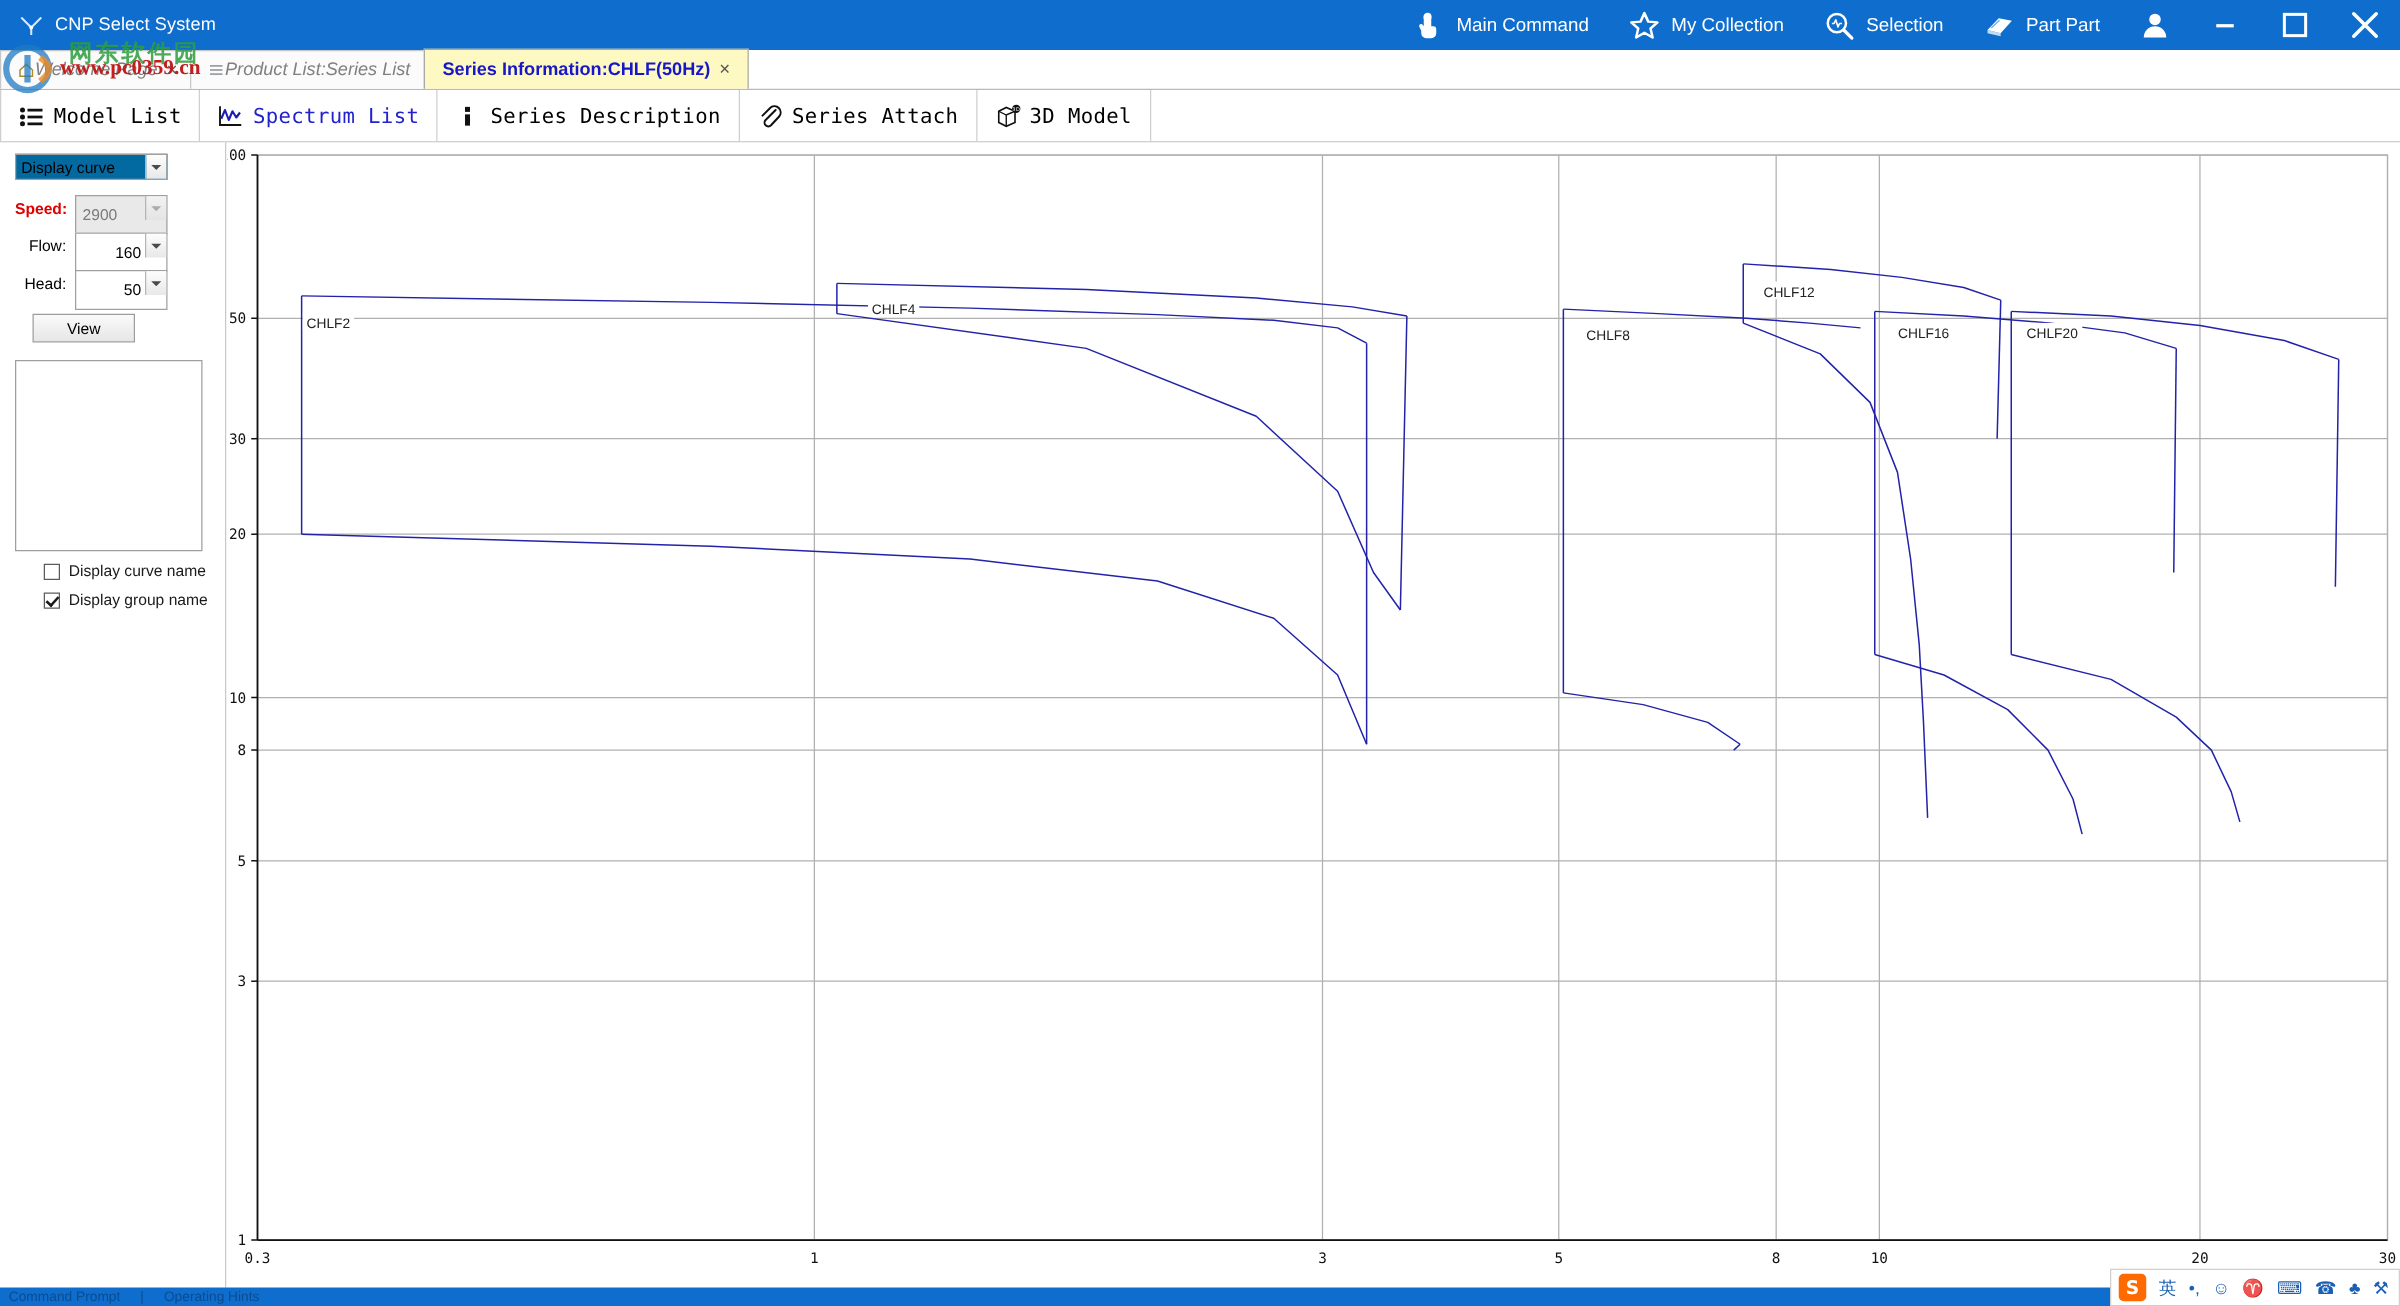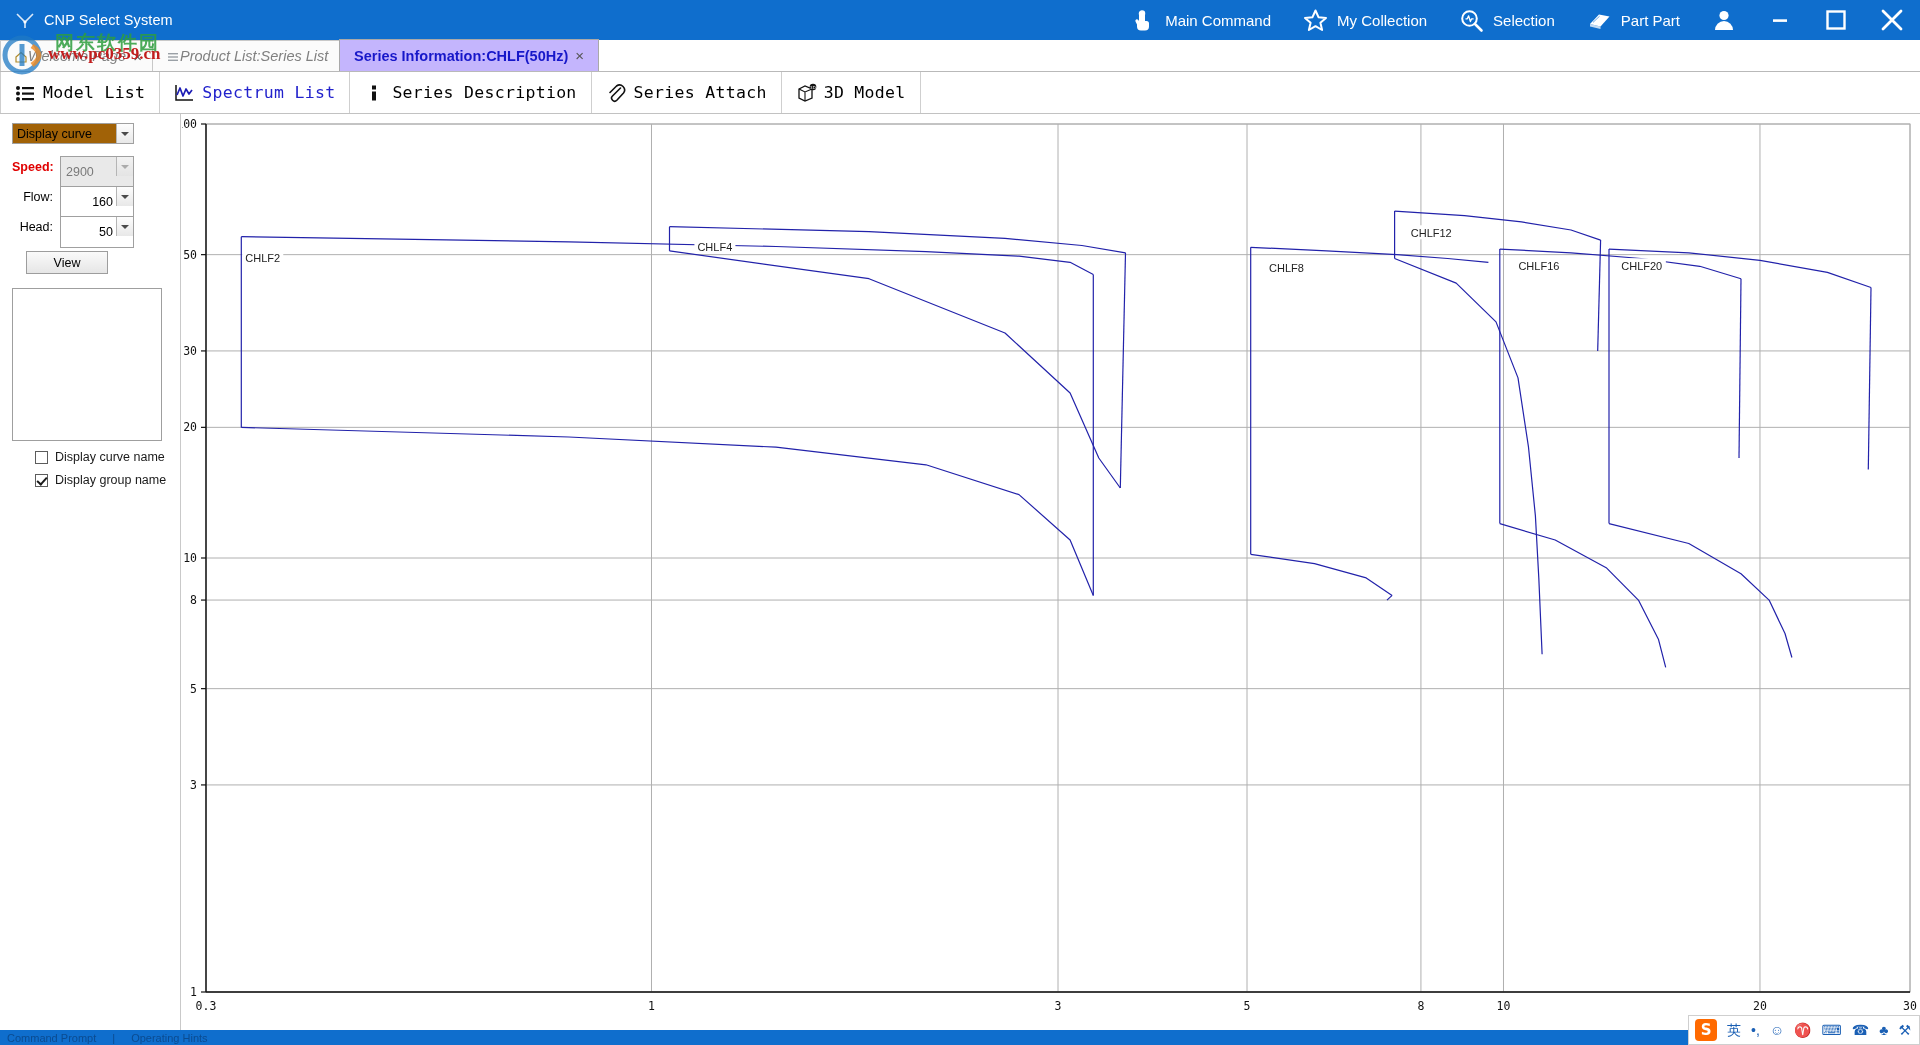--- a/index.html
+++ b/index.html
@@ -49,21 +49,21 @@
     display:flex; align-items:flex-end;
   }
   .doctab{
     height:31px; display:flex; align-items:center; gap:1px;
     padding:0 14px; border:1px solid #c8c8c8; border-bottom:none;
     background:#fbfbfb; font-size:14.5px; color:#808080; font-style:italic;
     white-space:nowrap; position:relative; margin-right:-1px;
   }
   .doctab .dt-ic{ width:12px; height:12px; display:block; }
   .doctab.active{
-    background:#c4b5fd; color:#1717c9; font-style:normal; font-weight:bold;
+    background:#fef9c3; color:#1717c9; font-style:normal; font-weight:bold;
     border-color:#a9a9a9; height:32px; z-index:3;justify-content:space-between;
   }
   .doctab .dt-close{
     font-size:15px; color:#555; margin-left:6px; line-height:1; font-weight:normal;
   }
 
   
   #modtabs{
     position:absolute; left:0; top:72px; width:1920px; height:42px;
     background:#ffffff; border-bottom:1px solid #c2c2c2;
@@ -81,21 +81,21 @@
 
   
   #leftpanel{
     position:absolute; left:0; top:114px; width:181px; height:916px;
     background:#ffffff; border-right:1px solid #c9c9c9;
     padding:9px 10px 0 12px;
   }
   .sel-wrap{ position:relative; width:122px; height:21px; margin-bottom:12px; }
   select.fake, .fakeinput{
     width:100%; height:21px; font-family:"Liberation Sans", sans-serif;
-    font-size:12.5px; border:1px solid #a0a0a0; background:#a16207;
+    font-size:12.5px; border:1px solid #a0a0a0; background:#0369a1;
     padding:0 4px; color:#000; -webkit-appearance:none; appearance:none;
   }
   .arrowbox{
     position:absolute; right:1px; top:1px; width:17px; height:19px;
     background:linear-gradient(#fdfdfd,#e8e8e8);
     border-left:1px solid #b5b5b5;
     display:flex; align-items:center; justify-content:center;
     pointer-events:none;
   }
   .arrowbox.dis{ background:linear-gradient(#f2f2f2,#e4e4e4); }

